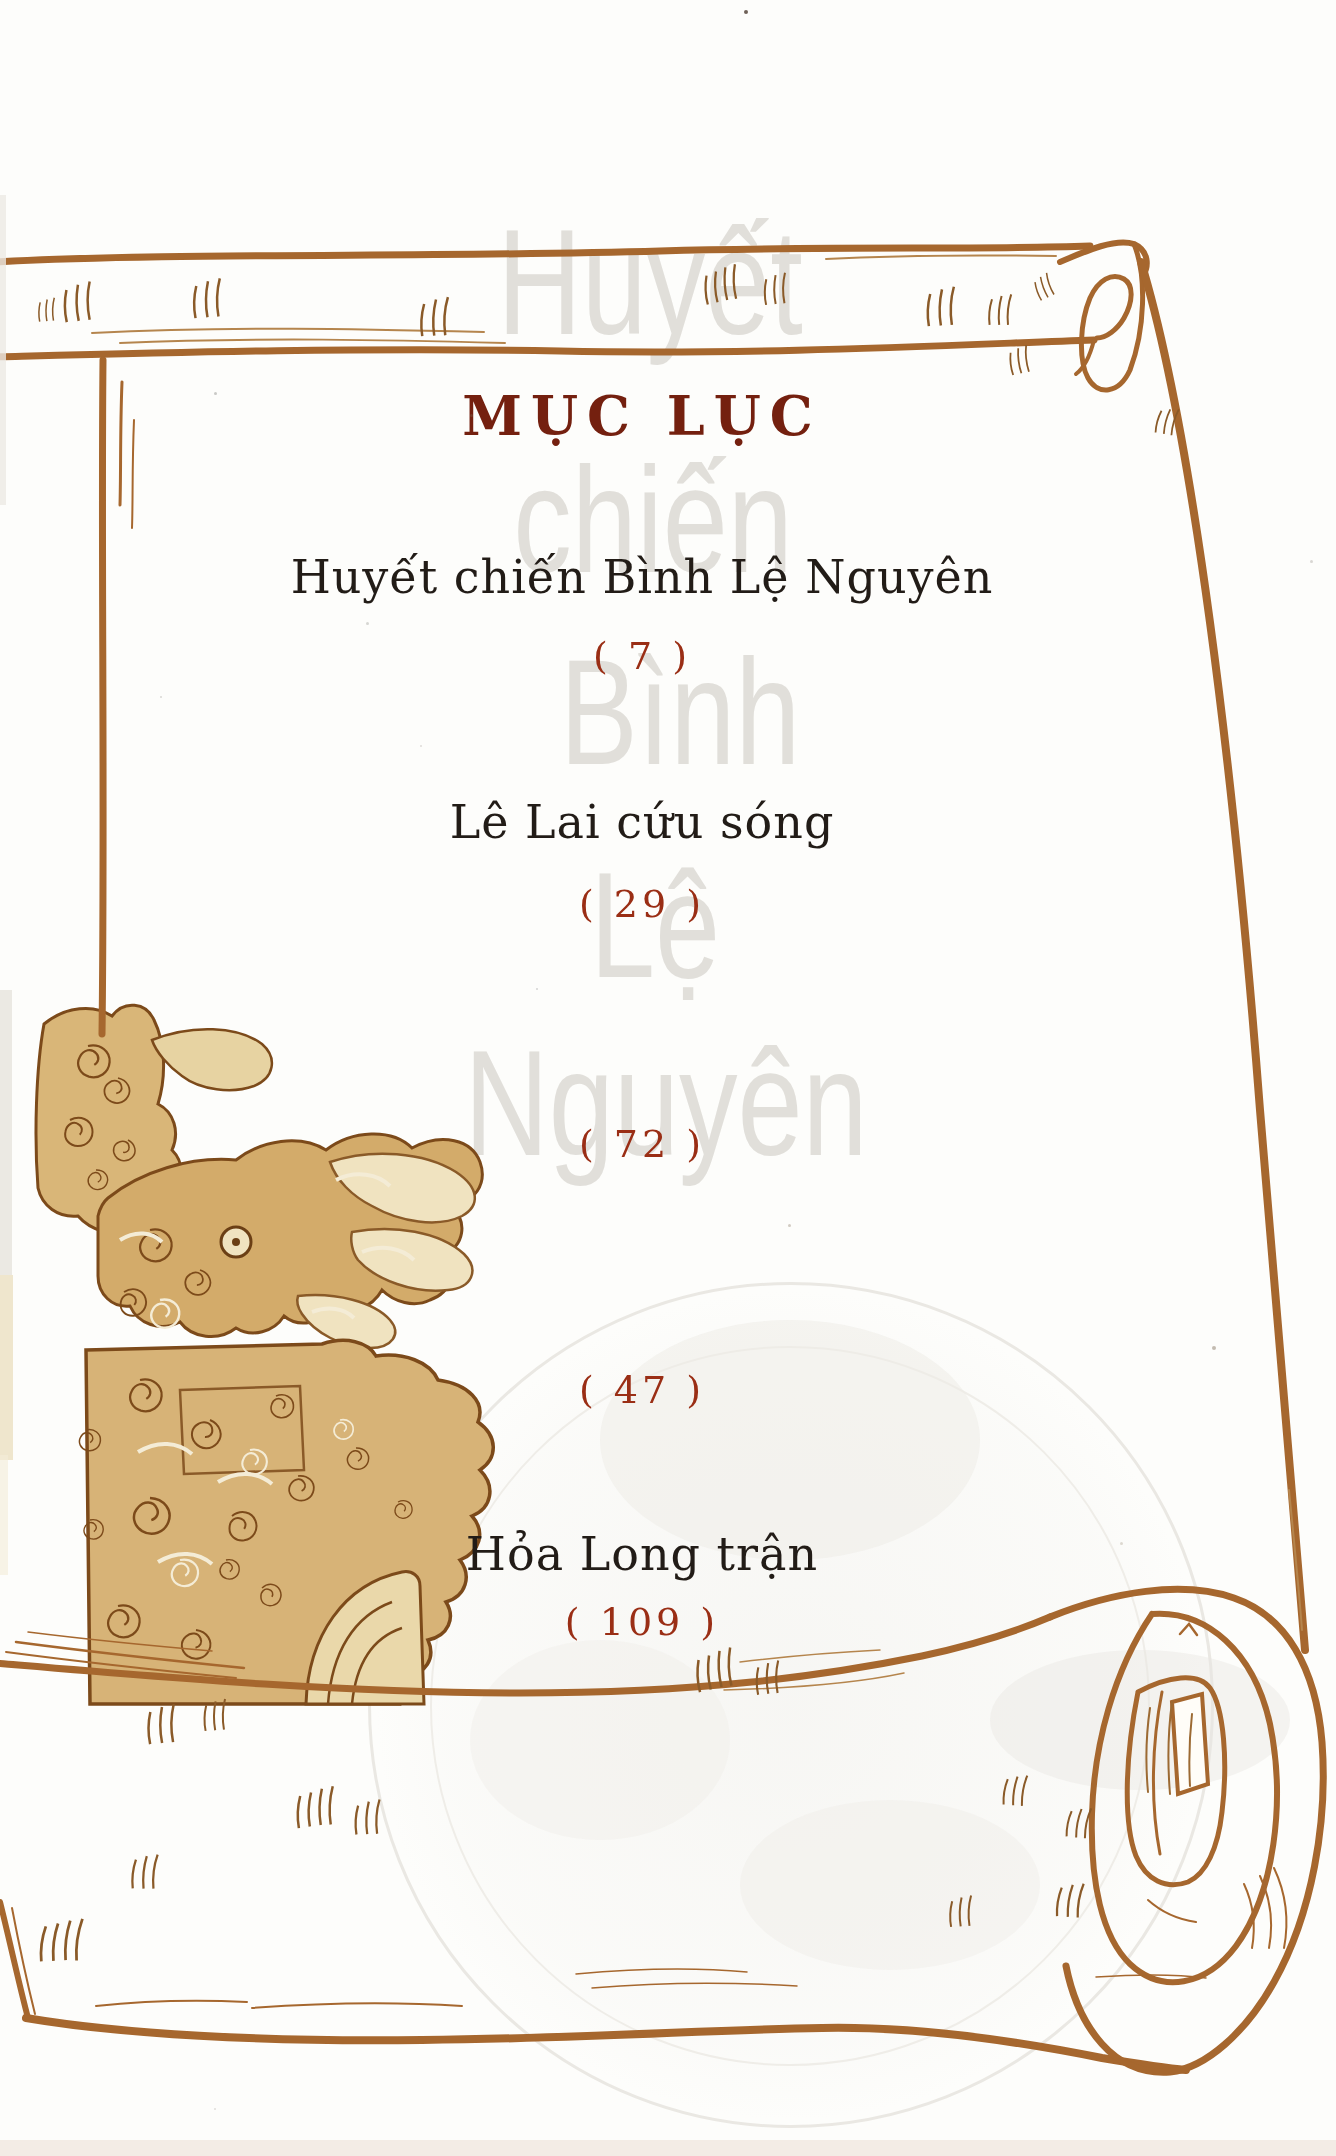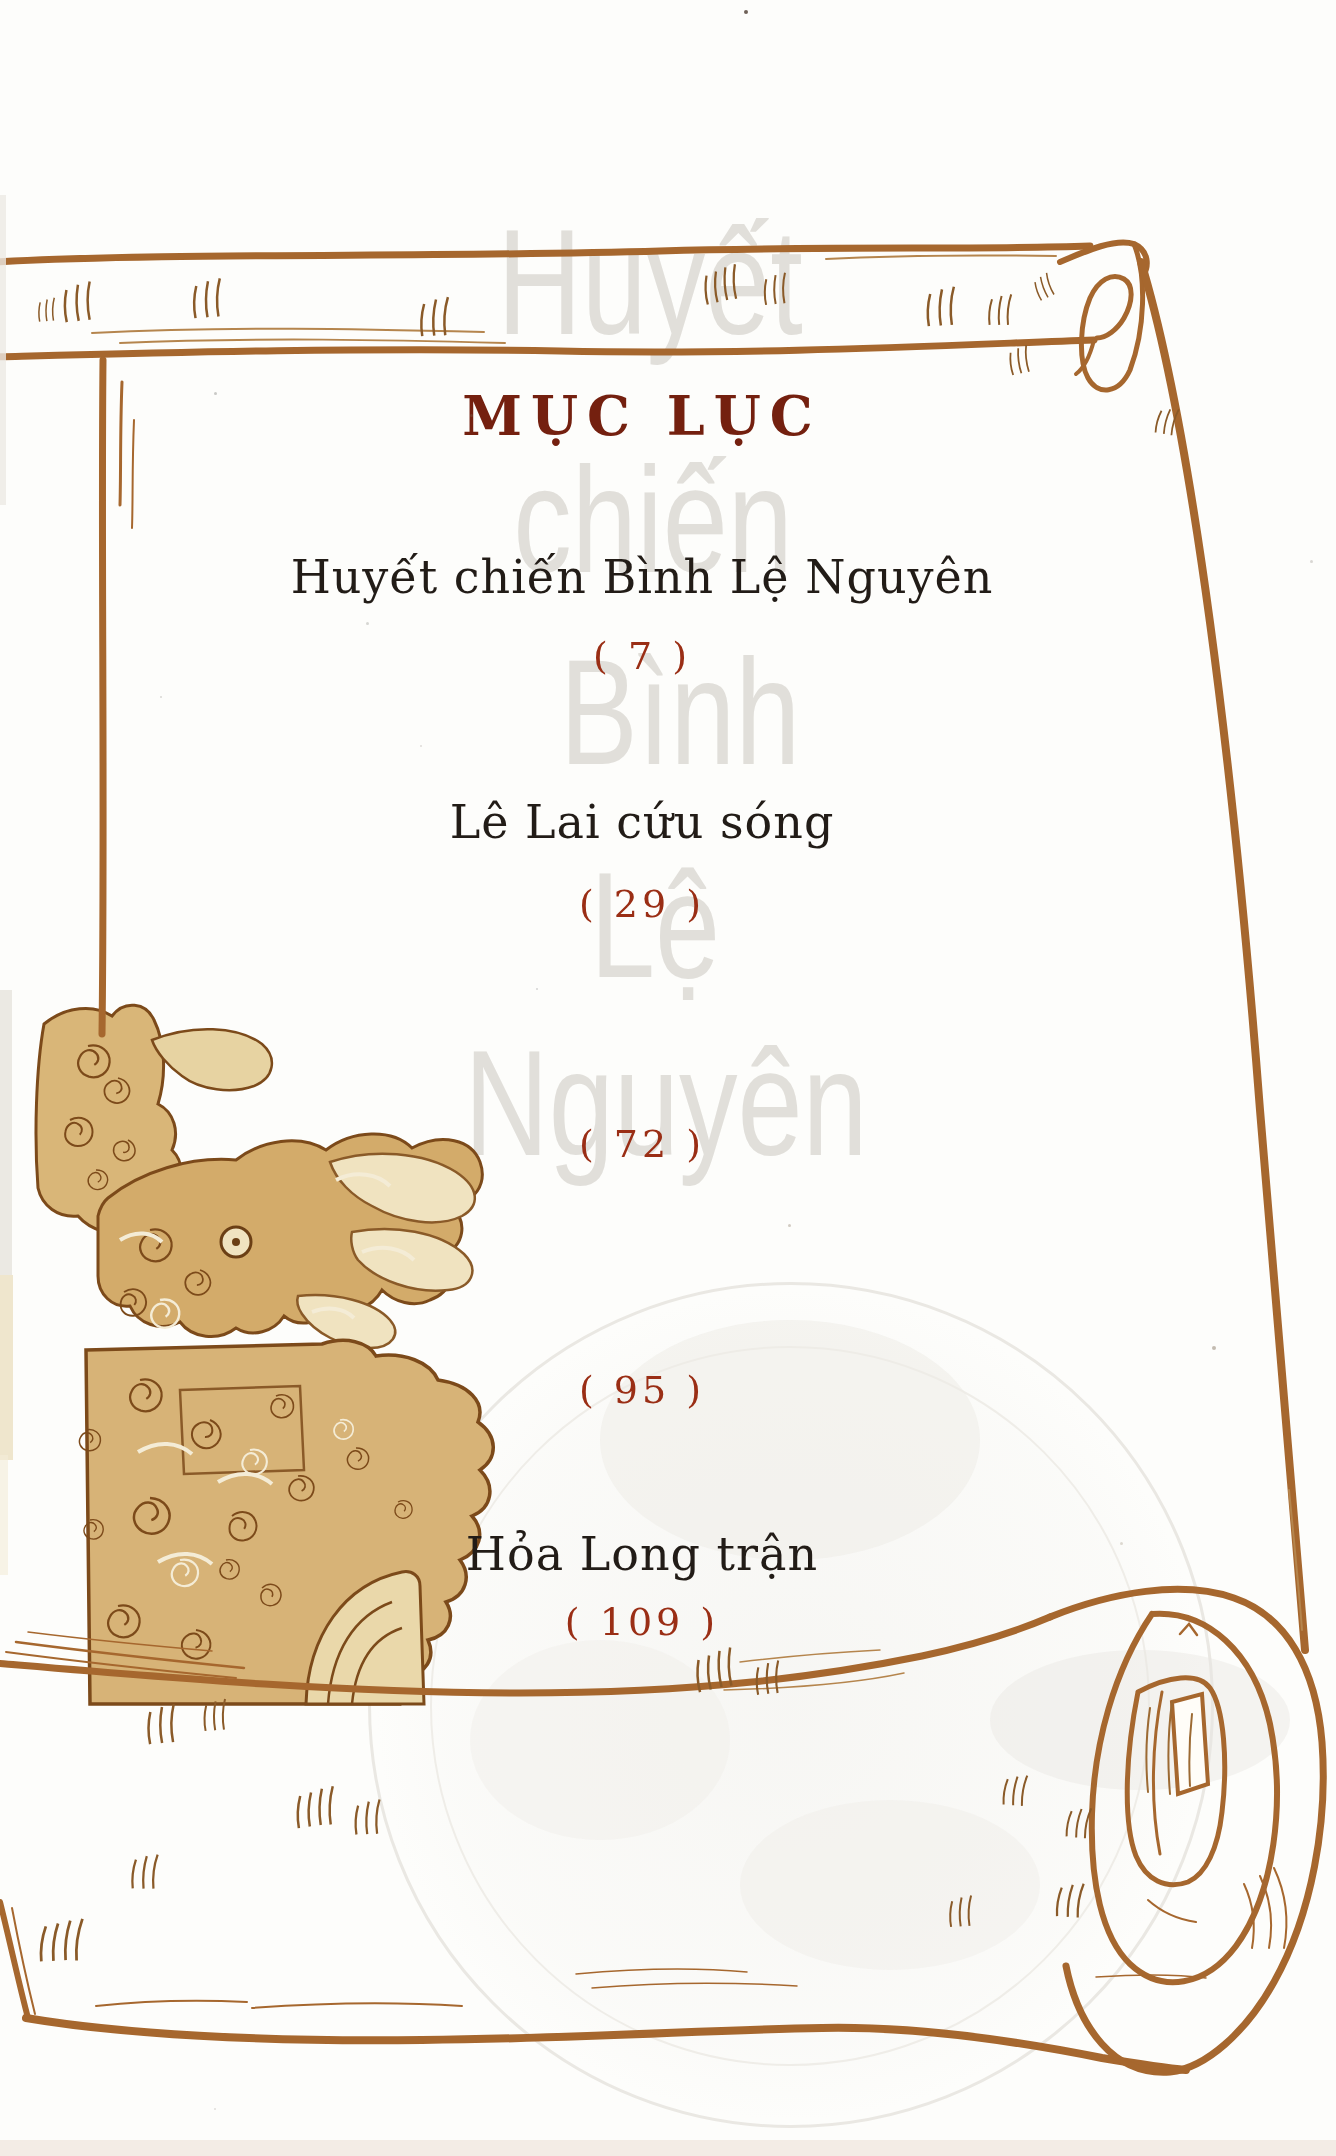--- a/index.html
+++ b/index.html
@@ -231,21 +231,21 @@
     <h1 class="title">MỤC LỤC</h1>
 
     <div class="et t1">Huyết chiến Bình Lệ Nguyên</div>
     <div class="ep g1">( 7 )</div>
 
     <div class="et t2">Lê Lai cứu sóng</div>
     <div class="ep g2">( 29 )</div>
 
     <div class="ep g3">( 72 )</div>
 
-    <div class="ep g4">( 95 )</div>
+    <div class="ep g4">( 47 )</div>
 
     <div class="et t5">Hỏa Long trận</div>
     <div class="ep g5">( 109 )</div>
   </div>
 
   <div class="strip" style="left:0;top:195px;width:6px;height:310px;background:#eceae5;opacity:.8"></div>
   <div class="strip" style="left:0;top:990px;width:12px;height:290px;background:#e3e0d8;opacity:.7"></div>
   <div class="strip" style="left:0;top:1275px;width:13px;height:185px;background:#efe6cd"></div>
   <div class="strip" style="left:0;top:1455px;width:8px;height:120px;background:#f3ecd9;opacity:.6"></div>
   <div class="strip" style="left:0;top:2140px;width:1336px;height:16px;background:#f2eae2;opacity:.9"></div>

